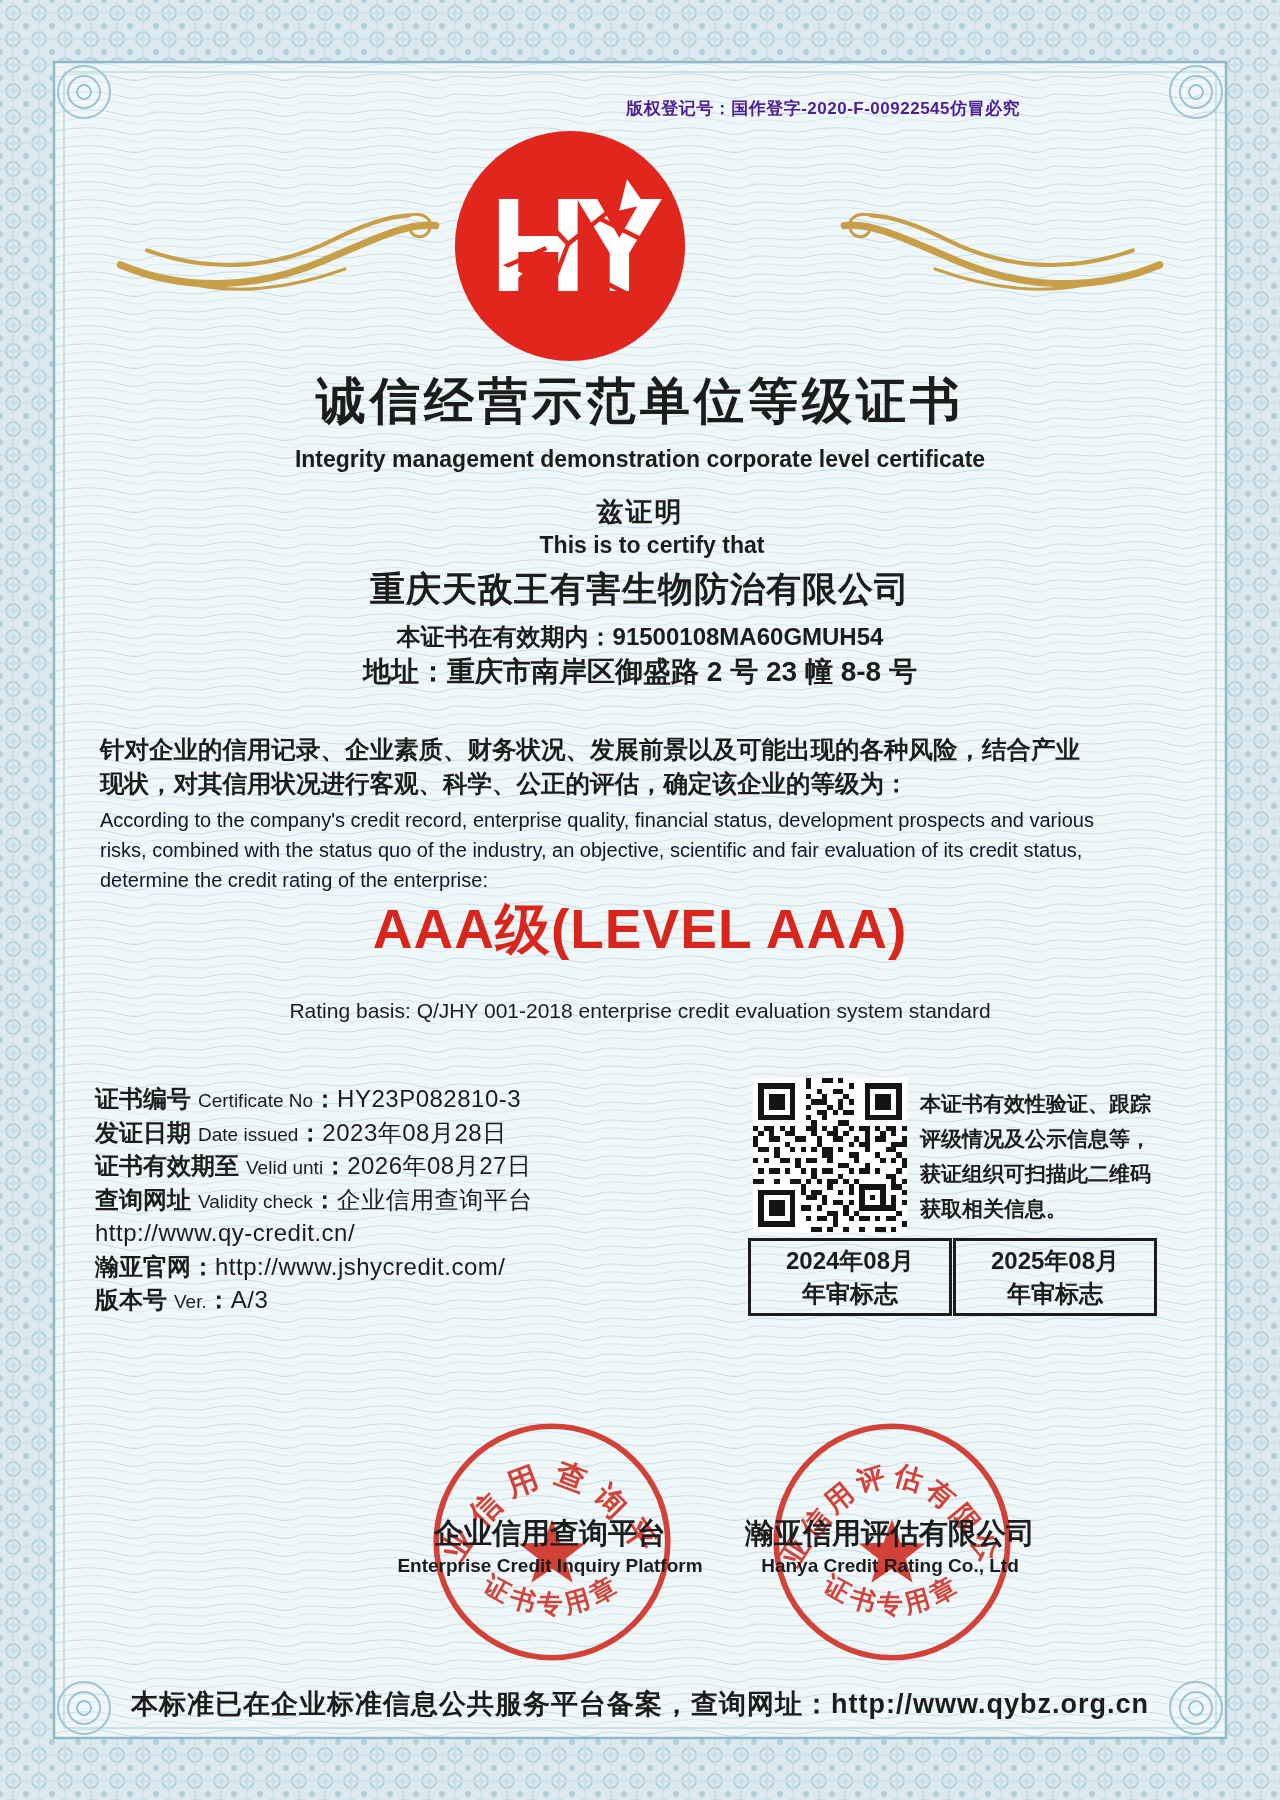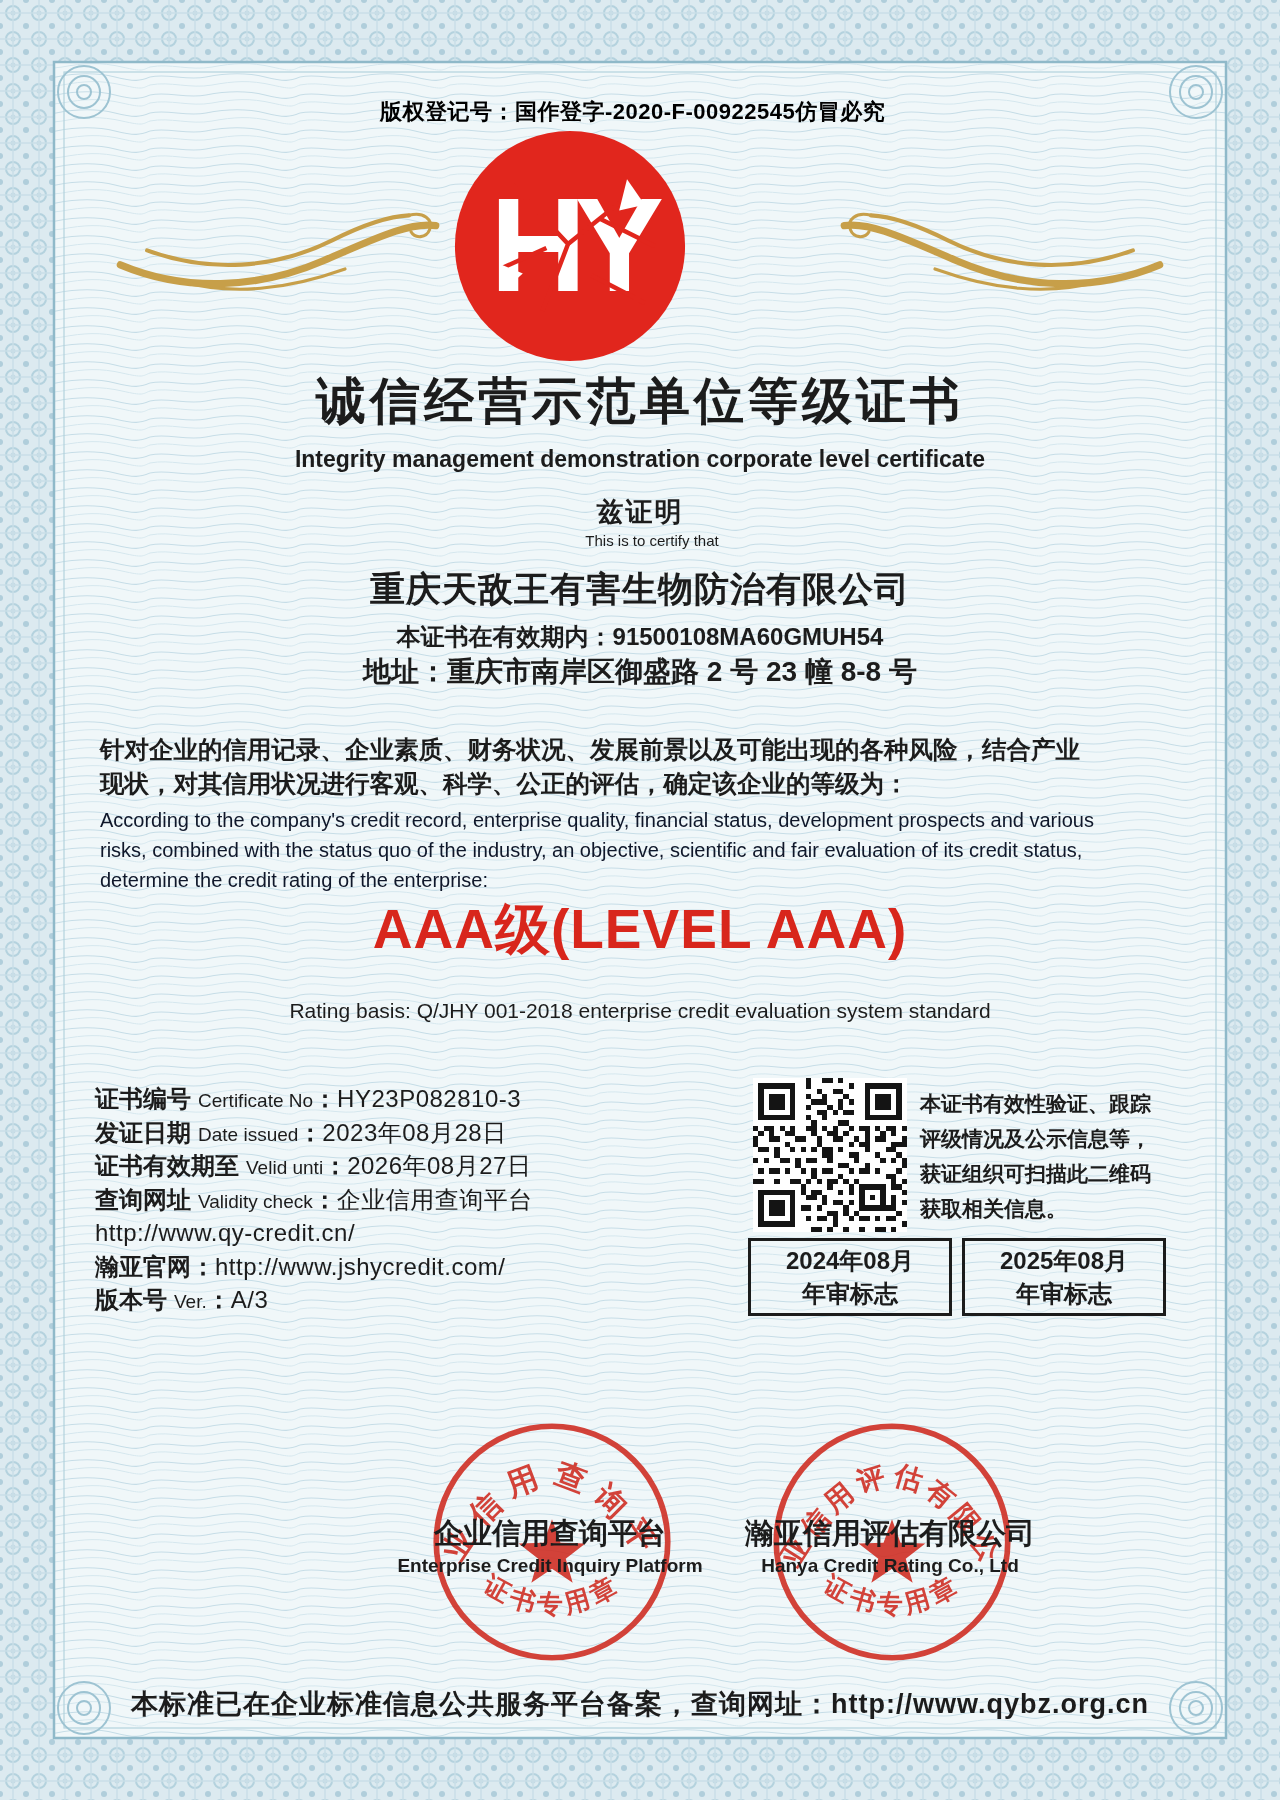--- a/index.html
+++ b/index.html
@@ -2,53 +2,53 @@
 <html><head>
 <meta charset="utf-8">
 <style>
   html,body{margin:0;padding:0;background:#9fb3ba;}
   .page{position:relative;width:1280px;height:1800px;overflow:hidden;margin:0 auto;
         font-family:"Liberation Sans","DejaVu Sans",sans-serif;color:#1c1c1c;background:#e4eef2;}
   .abs{position:absolute;}
   .c{left:0;right:0;text-align:center;}
   .bg{left:0;top:0;}
   
-  .copyright{top:97px;left:380px;width:640px;text-align:left;color:#000000;
-             font-size:22px;font-weight:600;letter-spacing:.5px;}
+  .copyright{top:97px;left:380px;width:640px;text-align:right;color:#4c1d95;
+             font-size:17px;font-weight:600;letter-spacing:.5px;}
   
   .logo{left:452px;top:128px;width:236px;height:236px;}
   .flourish{top:170px;width:330px;height:134px;}
   .fl-left{left:112px;}
   .fl-right{left:838px;transform:scaleX(-1);}
   
   .title-cn{top:368px;font-size:50px;font-weight:800;letter-spacing:4px;}
   .title-en{top:446px;font-size:23px;font-weight:600;}
   .certify-cn{top:494px;font-size:27px;font-weight:600;letter-spacing:2px;}
-  .certify-en{top:532px;font-size:15px;font-weight:400;margin-left:24px;}
+  .certify-en{top:532px;font-size:23px;font-weight:700;margin-left:24px;}
   .company{top:566px;font-size:35px;font-weight:900;letter-spacing:1px;}
   .credit-code{top:621px;font-size:24px;font-weight:600;}
   .address{top:653px;font-size:28px;font-weight:600;}
   
   .body-cn{top:733px;left:100px;width:1090px;font-size:24.5px;line-height:34px;font-weight:600;}
   .body-en{top:805px;left:100px;width:1095px;font-size:20px;line-height:30px;font-weight:500;color:#0f172a;}
   .level{top:893px;color:#d8261c;font-size:55px;font-weight:900;letter-spacing:1px;}
   .basis-cn{top:970px;font-size:21px;font-weight:600;}
   .basis-en{top:999px;font-size:21px;font-weight:500;}
   
   .details{left:95px;top:1082px;width:580px;font-size:24px;}
   .d-row{height:33.5px;line-height:33.5px;white-space:nowrap;}
   .d-cn{font-weight:600;}
   .d-en{font-size:19px;font-weight:500;margin-left:7px;}
   .d-sep{font-weight:600;}
   .d-val{font-weight:500;letter-spacing:.5px;}
   
   .qr{left:753px;top:1078px;width:154px;height:154px;}
   .qr-notes{left:920px;top:1086px;width:260px;font-size:21px;line-height:35px;font-weight:600;}
   
-  .annual{left:748px;top:1238px;display:flex;gap:10px;}
+  .annual{left:748px;top:1238px;display:flex;gap:1px;}
   .a-box{width:198px;height:72px;border:3px solid #1c1c1c;display:flex;flex-direction:column;
          justify-content:center;align-items:center;font-size:24px;line-height:33px;font-weight:600;}
   .a-note{left:648px;top:1330px;width:524px;text-align:center;font-size:24px;line-height:39px;font-weight:600;}
   
   .seal{position:absolute;width:248px;height:248px;opacity:.88;}
   .seal-arc{font-size:30px;font-weight:700;fill:#cf2a1f;letter-spacing:11px;}
   .seal-arc-tight{font-size:27px;font-weight:700;fill:#cf2a1f;letter-spacing:5px;}
   .seal-bottom{font-size:25px;font-weight:700;fill:#cf2a1f;letter-spacing:4px;}
   .org-cn{top:1514px;width:460px;text-align:center;font-size:29px;font-weight:800;z-index:3;}
   .org-en{top:1555px;width:460px;text-align:center;font-size:19px;font-weight:600;z-index:3;}

